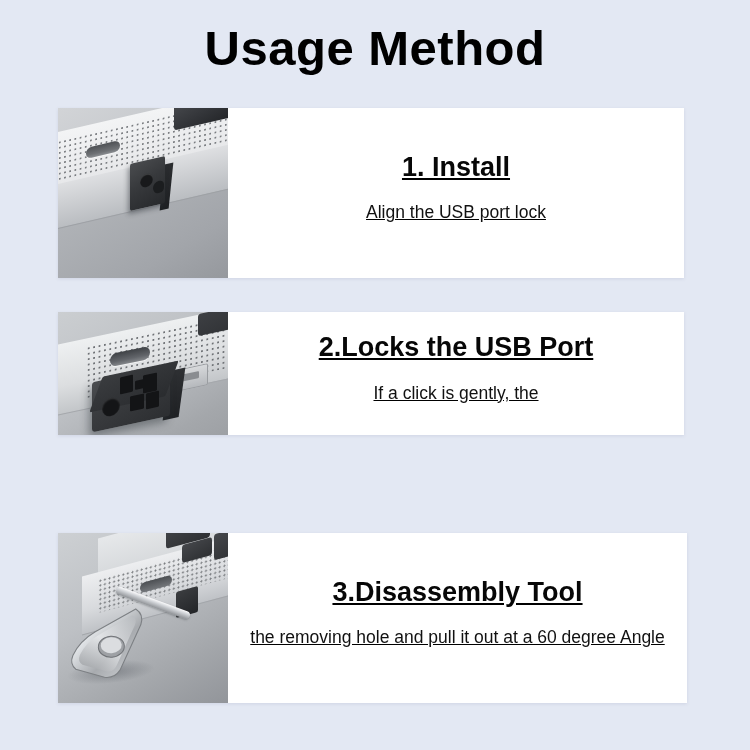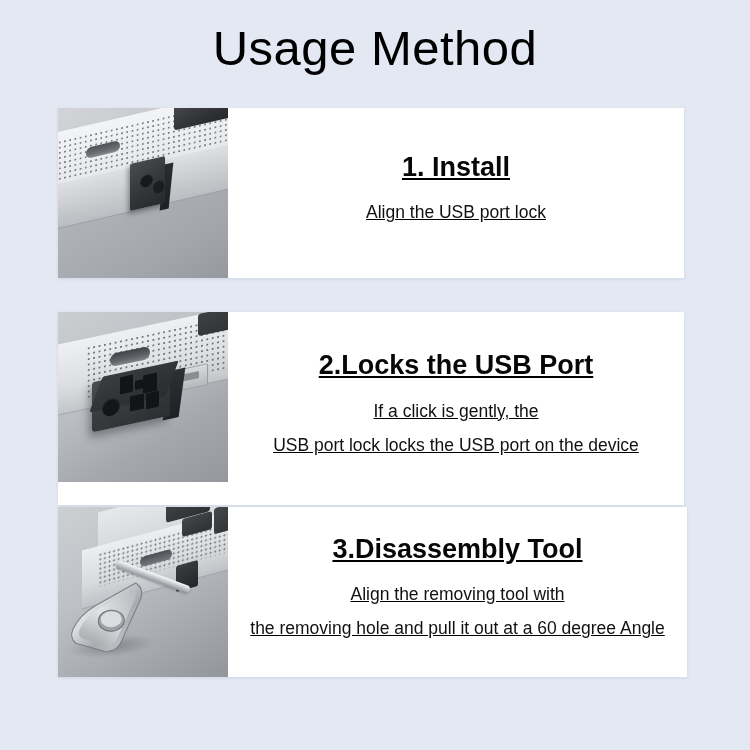--- a/index.html
+++ b/index.html
@@ -16,37 +16,37 @@
   }
 
   
   .page-title {
     position: absolute;
     top: 22px;
     left: 0;
     width: 750px;
     text-align: center;
     font-size: 49px;
-    font-weight: normal;
+    font-weight: bold;
     color: #000000;
     letter-spacing: 0.5px;
     line-height: 1.1;
   }
 
   
   .card {
     position: absolute;
     display: flex;
     background: #ffffff;
     box-shadow: 0 1px 3px rgba(120,130,160,0.18);
     overflow: hidden;
   }
   .card-1 { left: 58px; top: 108px; width: 626px; height: 170px; }
-  .card-2 { left: 58px; top: 312px; width: 626px; height: 193px; }
-  .card-3 { left: 58px; top: 507px; width: 629px; height: 170px; }
+  .card-2 { left: 58px; top: 312px; width: 626px; height: 123px; }
+  .card-3 { left: 58px; top: 533px; width: 629px; height: 170px; }
 
   .card-photo {
     width: 170px;
     height: 170px;
     flex: 0 0 170px;
     position: relative;
     overflow: hidden;
     background: #b9bcbf;
   }
   .card-body {
@@ -319,21 +319,20 @@
     <div class="p2-hblk p2-h2"></div>
     <div class="p2-hblk p2-h3"></div>
     <div class="p2-hblk p2-h4"></div>
     <div class="p2-hblk p2-h5"></div>
     <div class="p2-hole"></div>
   </div>
 
   <div class="card-body">
     <div class="step-title">2.Locks the USB Port</div>
     <div class="step-line">If a click is gently, the</div>
-    <div class="step-line">USB port lock locks the USB port on the device</div>
   </div>
 </div>
 
 <div class="card card-3">
 
   <div class="card-photo">
     <div class="p3-bg"></div>
     <div class="p3-lid"></div>
     <div class="p3-body"></div>
     <div class="p3-grille"></div>
@@ -362,16 +361,15 @@
         <path d="M72 6 L30 26 Q14 34 6 48 Q2 56 8 62 L36 72 Q46 74 52 66 L76 22 Q80 12 72 6 Z" fill="url(#metal)" stroke="#7d8084" stroke-width="1.1"></path>
         <path d="M68 12 L34 29 Q20 36 13 48 Q10 54 15 58 L38 66 Q45 68 49 61 L70 22 Q73 15 68 12 Z" fill="url(#metal2)" opacity="0.72"></path>
         <ellipse cx="45" cy="42" rx="13" ry="10.5" fill="#9ea1a5" stroke="#6f7276" stroke-width="1"></ellipse>
         <ellipse cx="45" cy="40.5" rx="10.5" ry="8" fill="#e5e7ea" opacity="0.85"></ellipse>
       </svg>
     </div>
   </div>
 
   <div class="card-body">
     <div class="step-title">3.Disassembly Tool</div>
-    <div class="step-line">Align the removing tool with</div>
     <div class="step-line">the removing hole and pull it out at a 60 degree Angle</div>
   </div>
 </div>
 
 </body></html>

